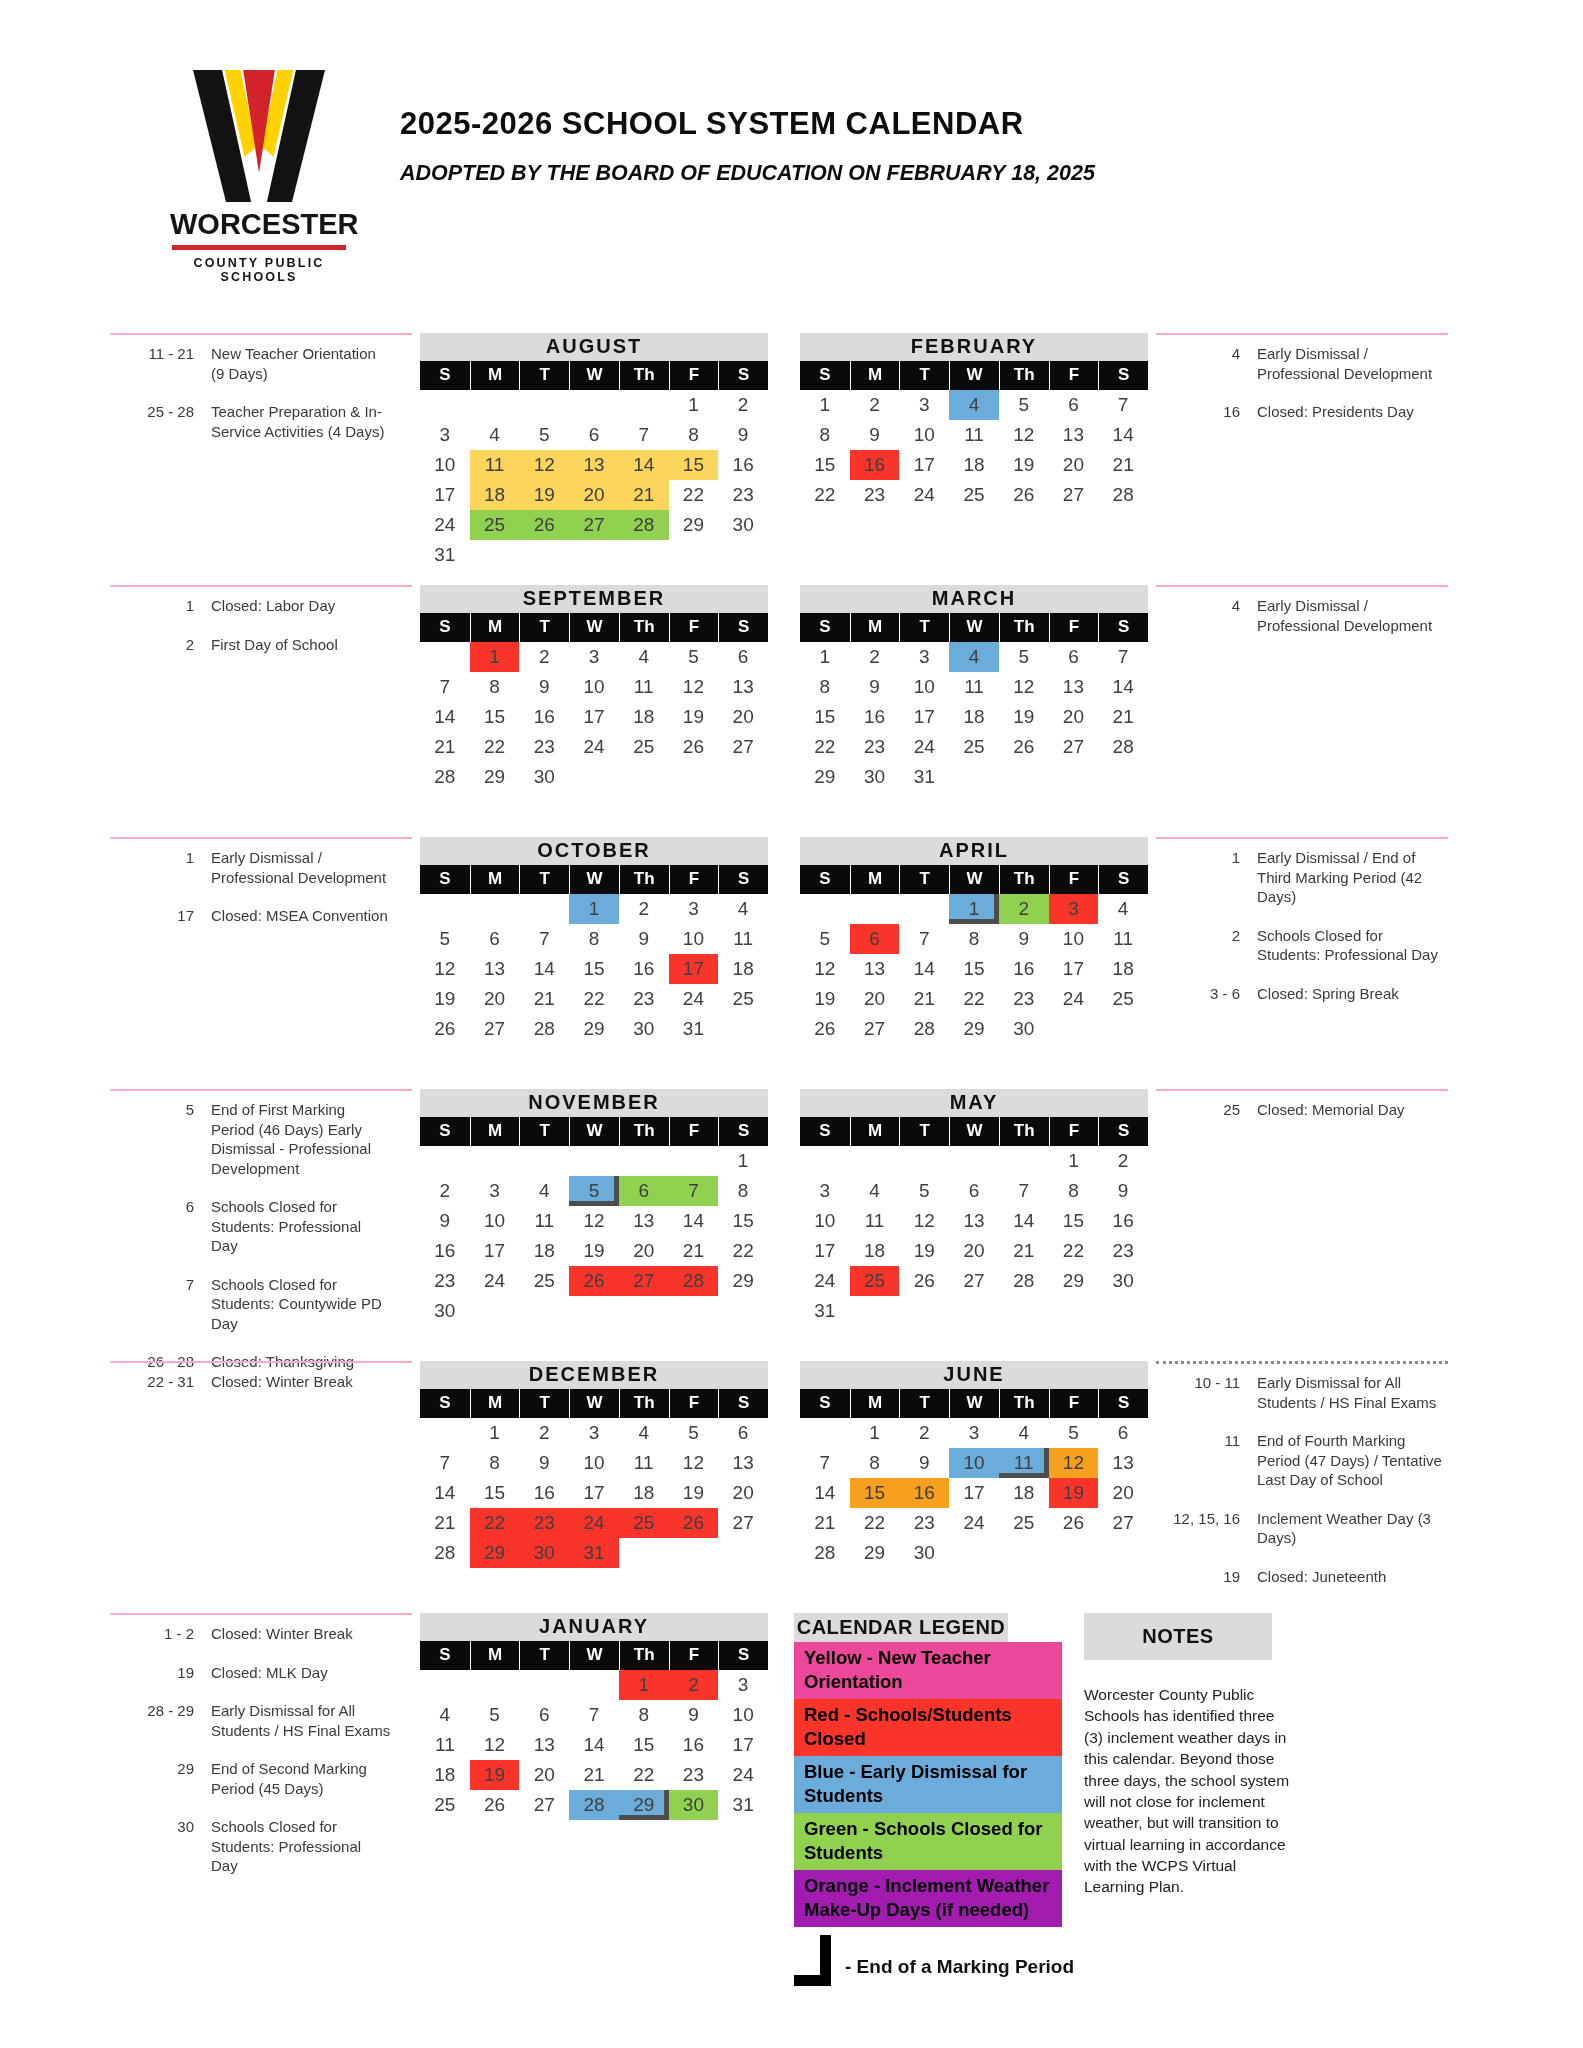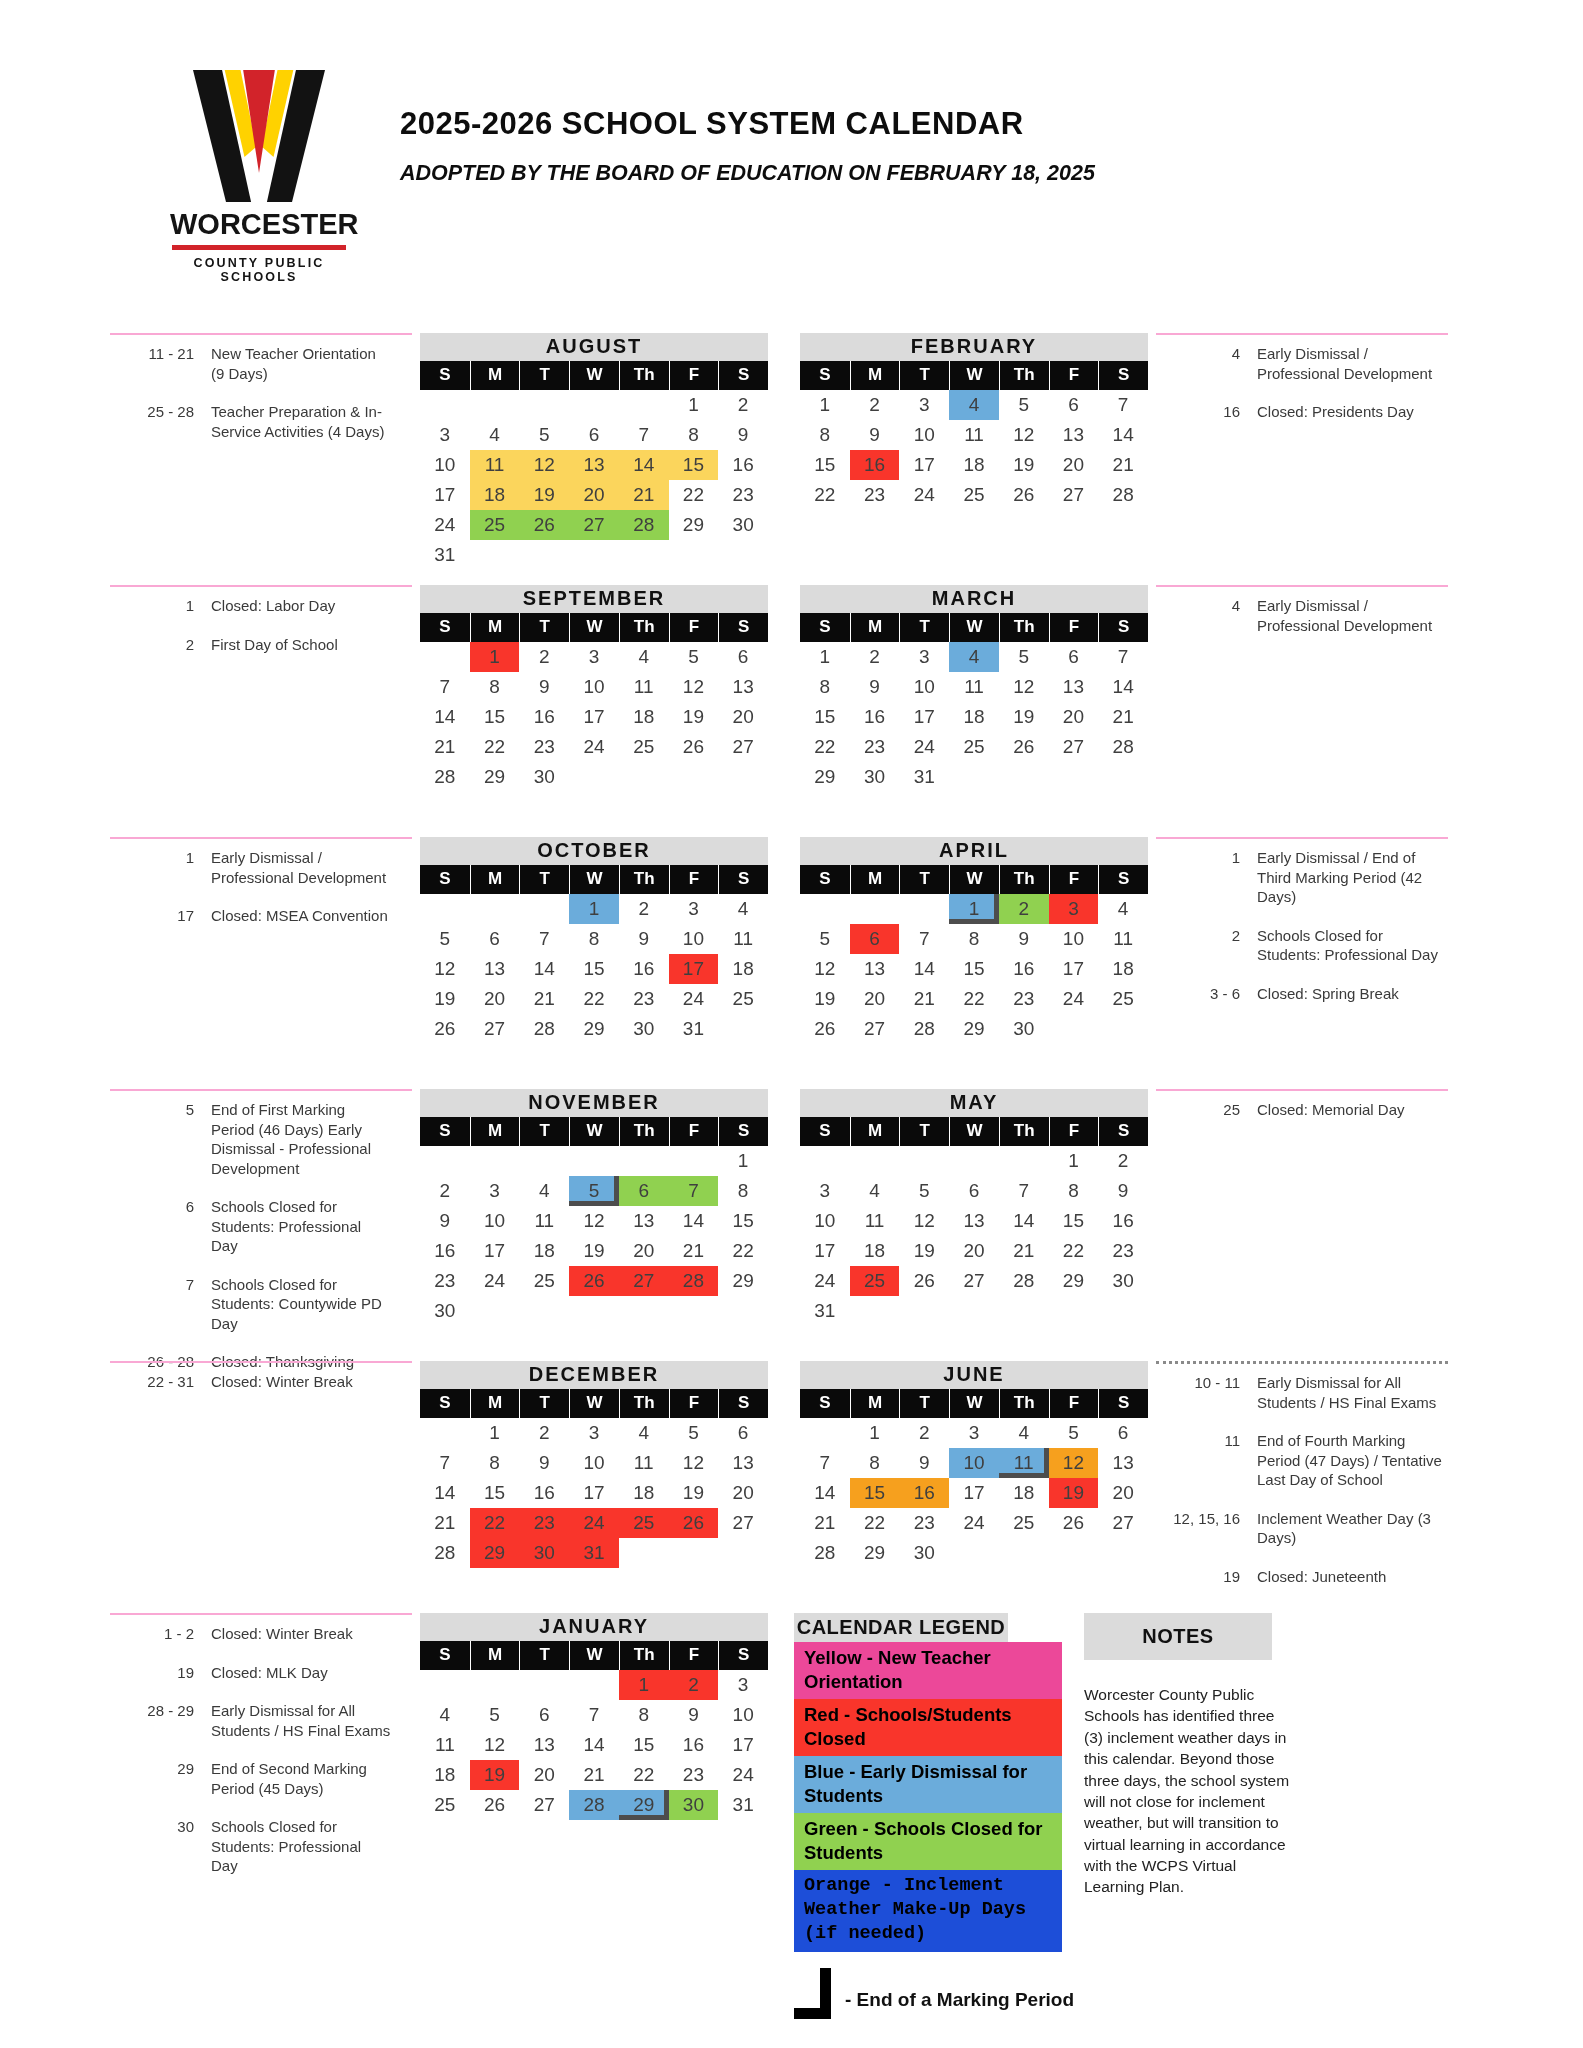--- a/index.html
+++ b/index.html
@@ -51,21 +51,21 @@
   .day.blue{background:var(--blue);}
   .day.green{background:var(--green);}
   .day.orange{background:var(--orange);}
   .day.mp{box-shadow:inset -5px 0 0 var(--marking_border), inset 0 -5px 0 var(--marking_border);}
 
   
   .legend{width:312px;margin-left:-6px;}
   .legend-title{background:var(--header_bg);width:214px;text-align:center;font-weight:700;
                 font-size:20px;letter-spacing:.5px;color:#111;padding:3px 0;}
   .leg-row{width:248px;padding:4px 10px 5px;font-weight:700;font-size:18.5px;line-height:1.3;color:#000;}
-  .leg-mp{display:flex;align-items:flex-end;margin-top:16px;}
+  .leg-mp{display:flex;align-items:flex-end;margin-top:8px;}
   .mp-mark{width:26px;height:40px;border-right:11px solid #000;border-bottom:11px solid #000;margin-right:14px;}
   .leg-mp-label{font-weight:700;font-size:19px;color:#111;padding-bottom:8px;}
 
   
   .notes-box{margin-left:-64px;}
   .nb-title{background:var(--header_bg);width:188px;text-align:center;font-weight:700;
             font-size:20px;letter-spacing:.5px;color:#111;padding:12px 0;}
   .nb-body{width:206px;font-size:15.5px;line-height:1.38;margin-top:24px;color:#222;}
 </style>
 </head>
@@ -892,21 +892,21 @@
       </div>
     </div>
   <div class="cellpad">
     <div class="legend">
       <div class="legend-title">CALENDAR LEGEND</div>
       <div>
           <div class="leg-row" style="background: #ec4899;">Yellow - New Teacher Orientation</div>
           <div class="leg-row" style="background: rgb(249, 53, 43);">Red - Schools/Students Closed</div>
           <div class="leg-row" style="background: rgb(107, 172, 219);">Blue - Early Dismissal for Students</div>
           <div class="leg-row" style="background: rgb(144, 209, 80);">Green - Schools Closed for Students</div>
-          <div class="leg-row" style="background: #1d4ed8; font-family: Liberation Mono, monospace;">Orange - Inclement Weather Make-Up Days (if needed)</div>
+          <div class="leg-row" style="background: #a21caf;">Orange - Inclement Weather Make-Up Days (if needed)</div>
         </div>
       <div class="leg-mp">
         <div class="mp-mark"></div>
         <div class="leg-mp-label">- End of a Marking Period</div>
       </div>
     </div>
   </div>
   <div>
     <div class="notes-box">
       <div class="nb-title">NOTES</div>

